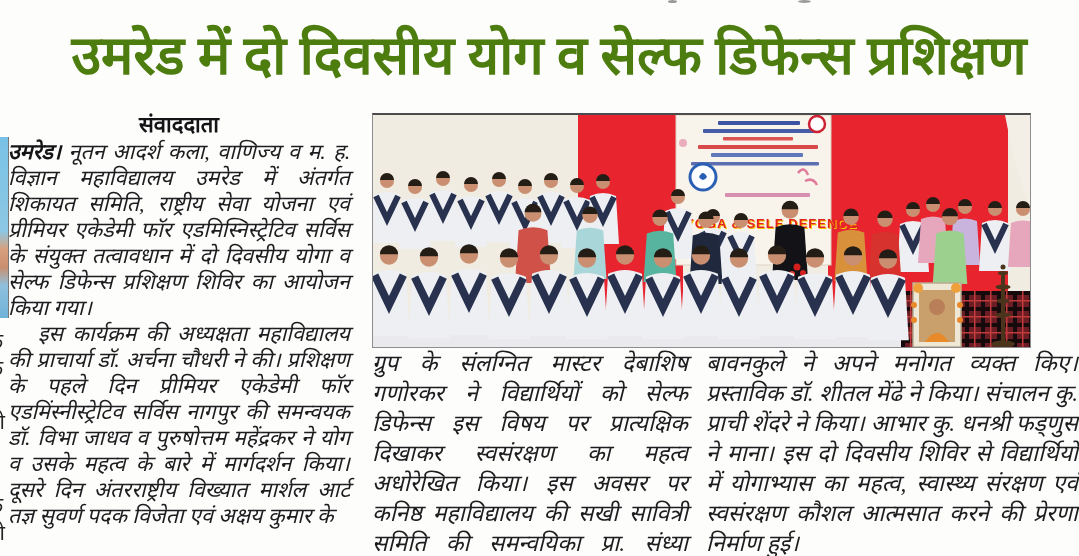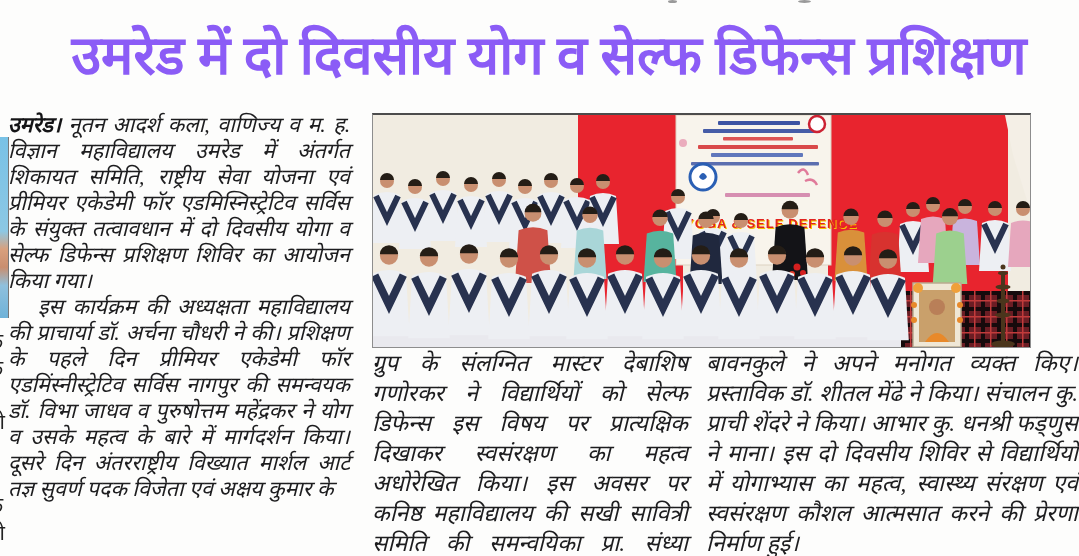--- a/index.html
+++ b/index.html
@@ -6,21 +6,21 @@
   body{
     width:1079px;height:556px;position:relative;overflow:hidden;
     background:#fdfdfc;
     font-family:"Liberation Serif","DejaVu Serif",serif;
     color:#1d1d1f;
   }
   .frag{position:absolute;background:#9a9a9a;border-radius:50%;}
   .headline{
     position:absolute;left:24px;top:18px;width:1050px;margin:0;
     font-size:54px;line-height:76px;font-weight:800;text-align:center;
-    color:#8b5cf6;white-space:nowrap;letter-spacing:0px;
+    color:#4d7c0f;white-space:nowrap;letter-spacing:0px;
   }
   .edge-strip{position:absolute;left:0;top:0;width:12px;height:556px;overflow:hidden;}
   .sliver-photo{
     position:absolute;left:0;top:137px;width:8px;height:181px;
     background:linear-gradient(#79c2e6 0%,#8cc8e4 52%,#d8a07d 62%,#c98e6f 72%,#8fc0dd 82%,#6fb2d8 100%);
     border-right:1px solid #777;
   }
   .echar{position:absolute;left:-13px;width:24px;font-size:21px;line-height:22px;color:#222;}
   .byline{ text-align:center;font-weight:bold;font-size:22px;line-height:26px;margin:0 0 1px 0;color:#141416;}
   .col{position:absolute;}
@@ -52,20 +52,21 @@
   <span class="echar" style="top:357px;">क</span>
   <span class="echar" style="top:384px;">।</span>
   <span class="echar" style="top:411px;">ो</span>
   <span class="echar" style="top:438px;">त</span>
   <span class="echar" style="top:466px;">र</span>
   <span class="echar" style="top:494px;">क</span>
   <span class="echar" style="top:522px;">ो</span>
 </div>
 
 <div class="col col-left">
+  <div class="byline">संवाददाता</div>
   <p><b class="dateline">उमरेड।</b> <span>नूतन आदर्श कला, वाणिज्य व म. ह. विज्ञान महाविद्यालय उमरेड में अंतर्गत शिकायत समिति, राष्ट्रीय सेवा योजना एवं प्रीमियर एकेडेमी फॉर एडमिस्निस्ट्रेटिव सर्विस के संयुक्त तत्वावधान में दो दिवसीय योगा व सेल्फ डिफेन्स प्रशिक्षण शिविर का आयोजन किया गया।</span></p>
   <p class="indent">इस कार्यक्रम की अध्यक्षता महाविद्यालय की प्राचार्या डॉ. अर्चना चौधरी ने की। प्रशिक्षण के पहले दिन प्रीमियर एकेडेमी फॉर एडमिंस्नीस्ट्रेटिव सर्विस नागपुर की समन्वयक डॉ. विभा जाधव व पुरुषोत्तम महेंद्रकर ने योग व उसके महत्व के बारे में मार्गदर्शन किया। दूसरे दिन अंतरराष्ट्रीय विख्यात मार्शल आर्ट तज्ञ सुवर्ण पदक विजेता एवं अक्षय कुमार के</p>
 </div>
 
 <div class="photo">
   <svg viewBox="0 0 657 232" preserveAspectRatio="none">
     <defs>
 
       <g id="stu">
         <path d="M-16,64 L-13,16 Q0,10 13,16 L16,64 Z" fill="#edeff3"></path>

